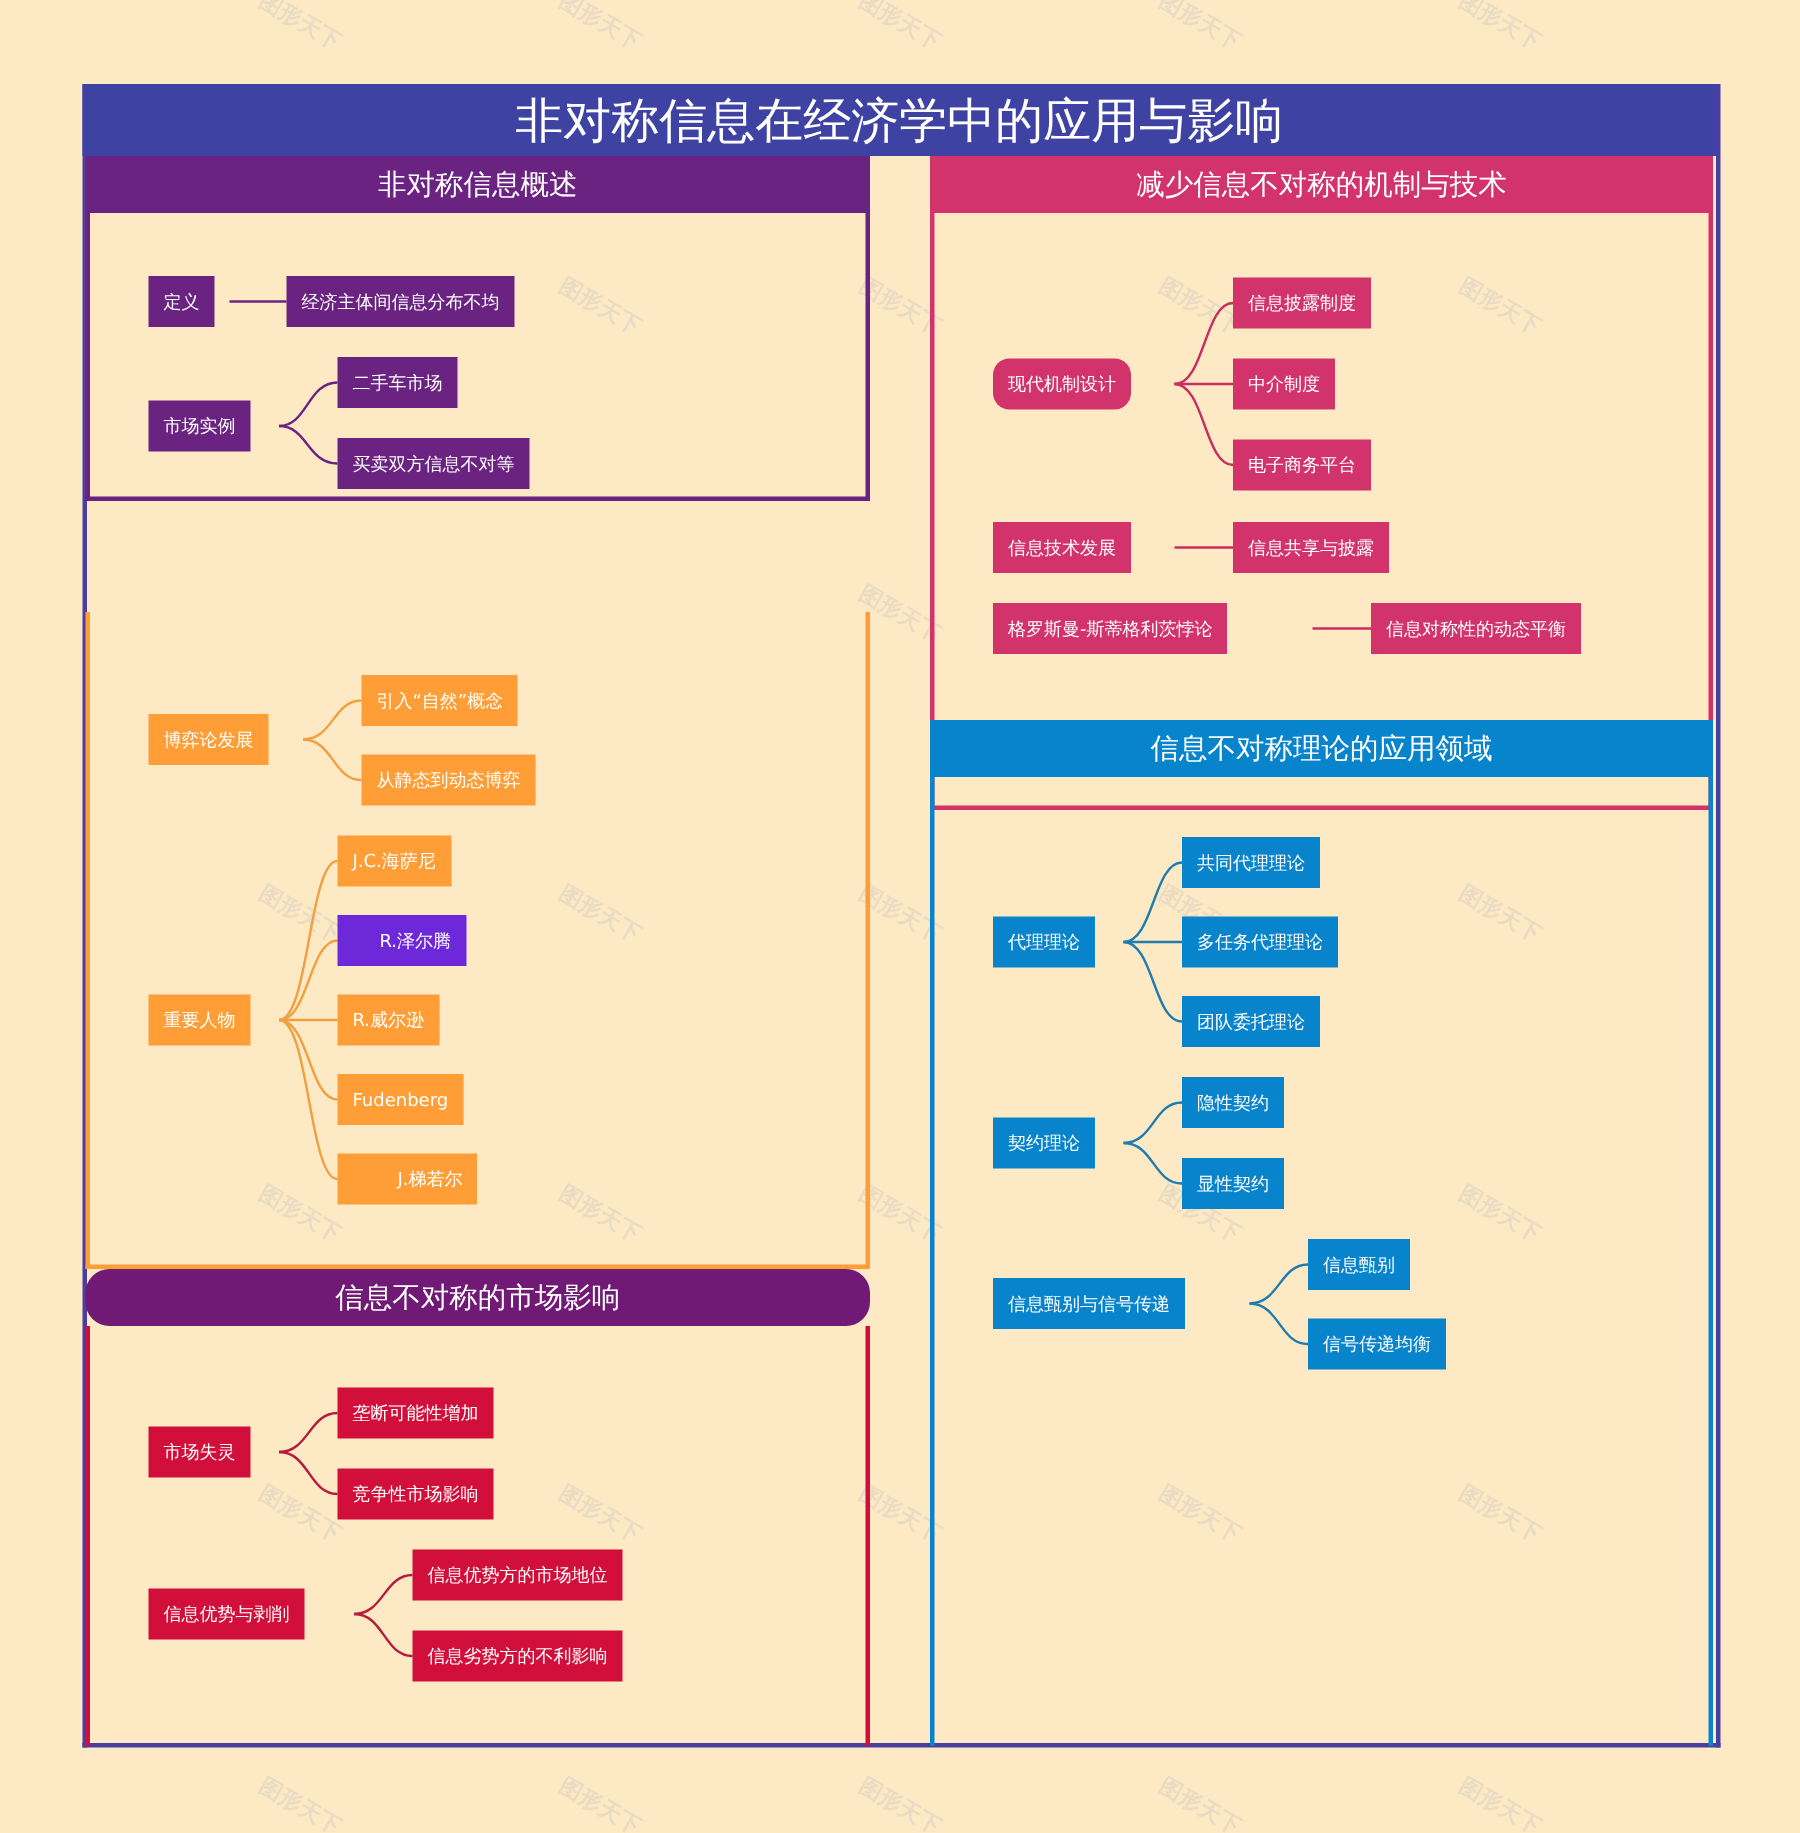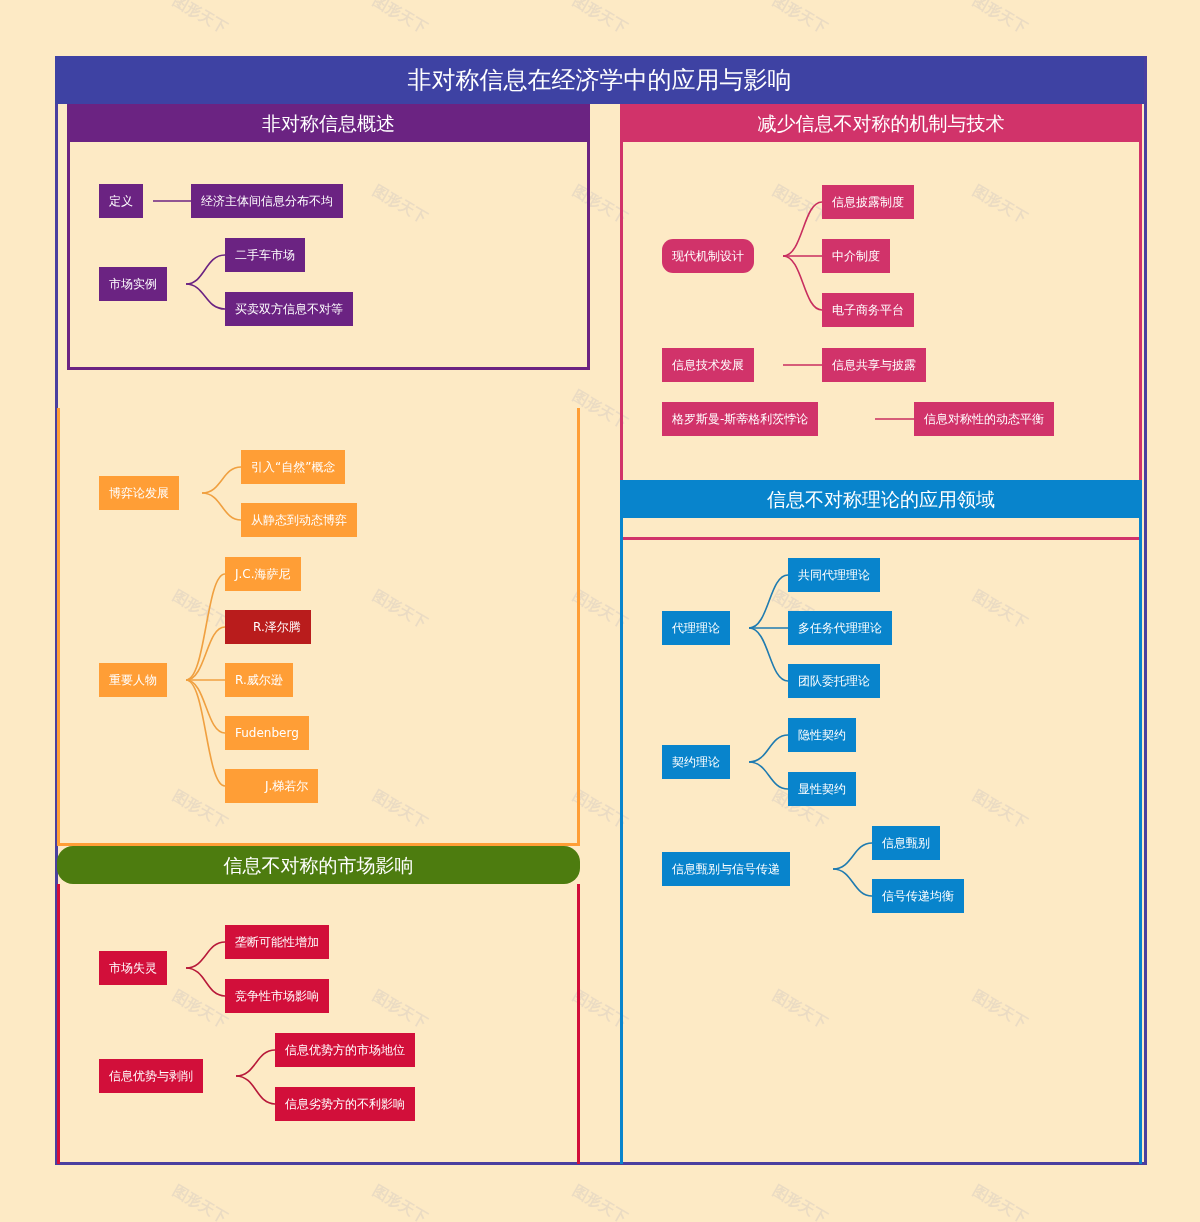--- a/index.html
+++ b/index.html
@@ -11,21 +11,21 @@
   .watermark {
     position: absolute; color: rgba(170,170,190,0.22); font-size: 15px;
     transform: rotate(30deg); white-space: nowrap; pointer-events: none; font-weight: bold;
   }
   .frame {
     position: absolute; left: 55px; top: 56px; width: 1086px; height: 1106px;
     border: 3px solid #4a3fa0; border-top: none;
   }
   .main-title {
     position: absolute; left: 55px; top: 56px; width: 1089px; height: 48px;
-    background: #3e42a3; color: #fff; font-size: 24px; line-height: 48px; text-align: center;
+    background: #3e42a3; color: #fff; font-size: 32px; line-height: 48px; text-align: center;
   }
   .panel { position: absolute; box-sizing: border-box; }
   .panel-header {
     position: absolute; left: 0; top: 0; right: 0; color: #fff; text-align: center;
     font-size: 19px;
   }
   .panel-body { position: absolute; left: 0; right: 0; bottom: 0; box-sizing: border-box; }
   .node {
     position: absolute; color: #fff; font-size: 12px; height: 34px; line-height: 34px;
     padding: 0 10px; white-space: nowrap; box-sizing: border-box;
@@ -65,31 +65,31 @@
   <span class="watermark" style="left:170px;top:1195px">图形天下</span>
   <span class="watermark" style="left:370px;top:1195px">图形天下</span>
   <span class="watermark" style="left:570px;top:1195px">图形天下</span>
   <span class="watermark" style="left:770px;top:1195px">图形天下</span>
   <span class="watermark" style="left:970px;top:1195px">图形天下</span>
 </div>
 
 <div class="frame"></div>
 <div class="main-title">非对称信息在经济学中的应用与影响</div>
 
-<div class="panel" style="left:67px;top:104px;width:523px;height:266px;">
+<div class="panel" style="left:57px;top:104px;width:523px;height:230px;">
   <div class="panel-header" style="height:38px;line-height:38px;background:#6b2382;">非对称信息概述</div>
   <div class="panel-body" style="top:38px;border:3px solid #6b2382;border-top:none;"></div>
 </div>
 
 <div class="panel" style="left:57px;top:370px;width:523px;height:476px;">
   <div class="panel-body" style="top:38px;border:3px solid #ff9e36;border-top:none;"></div>
 </div>
 
 <div class="panel" style="left:57px;top:846px;width:523px;height:318px;">
-  <div class="panel-header" style="height:38px;line-height:38px;background:#4d7c0f;border-radius:16px;">信息不对称的市场影响</div>
+  <div class="panel-header" style="height:38px;line-height:38px;background:#701a75;border-radius:16px;">信息不对称的市场影响</div>
   <div class="panel-body" style="top:38px;border:3px solid #d20f3a;border-top:none;border-bottom:none;"></div>
 </div>
 
 <div class="panel" style="left:620px;top:104px;width:522px;height:436px;">
   <div class="panel-header" style="height:38px;line-height:38px;background:#d1336a;">减少信息不对称的机制与技术</div>
   <div class="panel-body" style="top:38px;border:3px solid #d1336a;border-top:none;"></div>
 </div>
 
 <div class="panel" style="left:620px;top:480px;width:522px;height:684px;border-radius:24px;">
   <div class="panel-header" style="height:38px;line-height:38px;background:#0884cc;">信息不对称理论的应用领域</div>
@@ -134,21 +134,21 @@
 <div class="node" style="left:191px;top:184px;background:#6b2382;">经济主体间信息分布不均</div>
 <div class="node" style="left:99px;top:267px;background:#6b2382;">市场实例</div>
 <div class="node" style="left:225px;top:238px;background:#6b2382;">二手车市场</div>
 <div class="node" style="left:225px;top:292px;background:#6b2382;">买卖双方信息不对等</div>
 
 <div class="node" style="left:99px;top:476px;background:#ff9e36;">博弈论发展</div>
 <div class="node" style="left:241px;top:450px;background:#ff9e36;">引入“自然”概念</div>
 <div class="node" style="left:241px;top:503px;background:#ff9e36;">从静态到动态博弈</div>
 <div class="node" style="left:99px;top:663px;background:#ff9e36;">重要人物</div>
 <div class="node" style="left:225px;top:557px;background:#ff9e36;">J.C.海萨尼</div>
-<div class="node" style="left:225px;top:610px;background:#b91c1c;padding-left:28px;">R.泽尔腾</div>
+<div class="node" style="left:225px;top:610px;background:#6d28d9;padding-left:28px;">R.泽尔腾</div>
 <div class="node" style="left:225px;top:663px;background:#ff9e36;">R.威尔逊</div>
 <div class="node" style="left:225px;top:716px;background:#ff9e36;">Fudenberg</div>
 <div class="node" style="left:225px;top:769px;background:#ff9e36;padding-left:40px;">J.梯若尔</div>
 
 <div class="node" style="left:99px;top:951px;background:#d20f3a;">市场失灵</div>
 <div class="node" style="left:225px;top:925px;background:#d20f3a;">垄断可能性增加</div>
 <div class="node" style="left:225px;top:979px;background:#d20f3a;">竞争性市场影响</div>
 <div class="node" style="left:99px;top:1059px;background:#d20f3a;text-align:right;">信息优势与剥削</div>
 <div class="node" style="left:275px;top:1033px;background:#d20f3a;">信息优势方的市场地位</div>
 <div class="node" style="left:275px;top:1087px;background:#d20f3a;">信息劣势方的不利影响</div>

